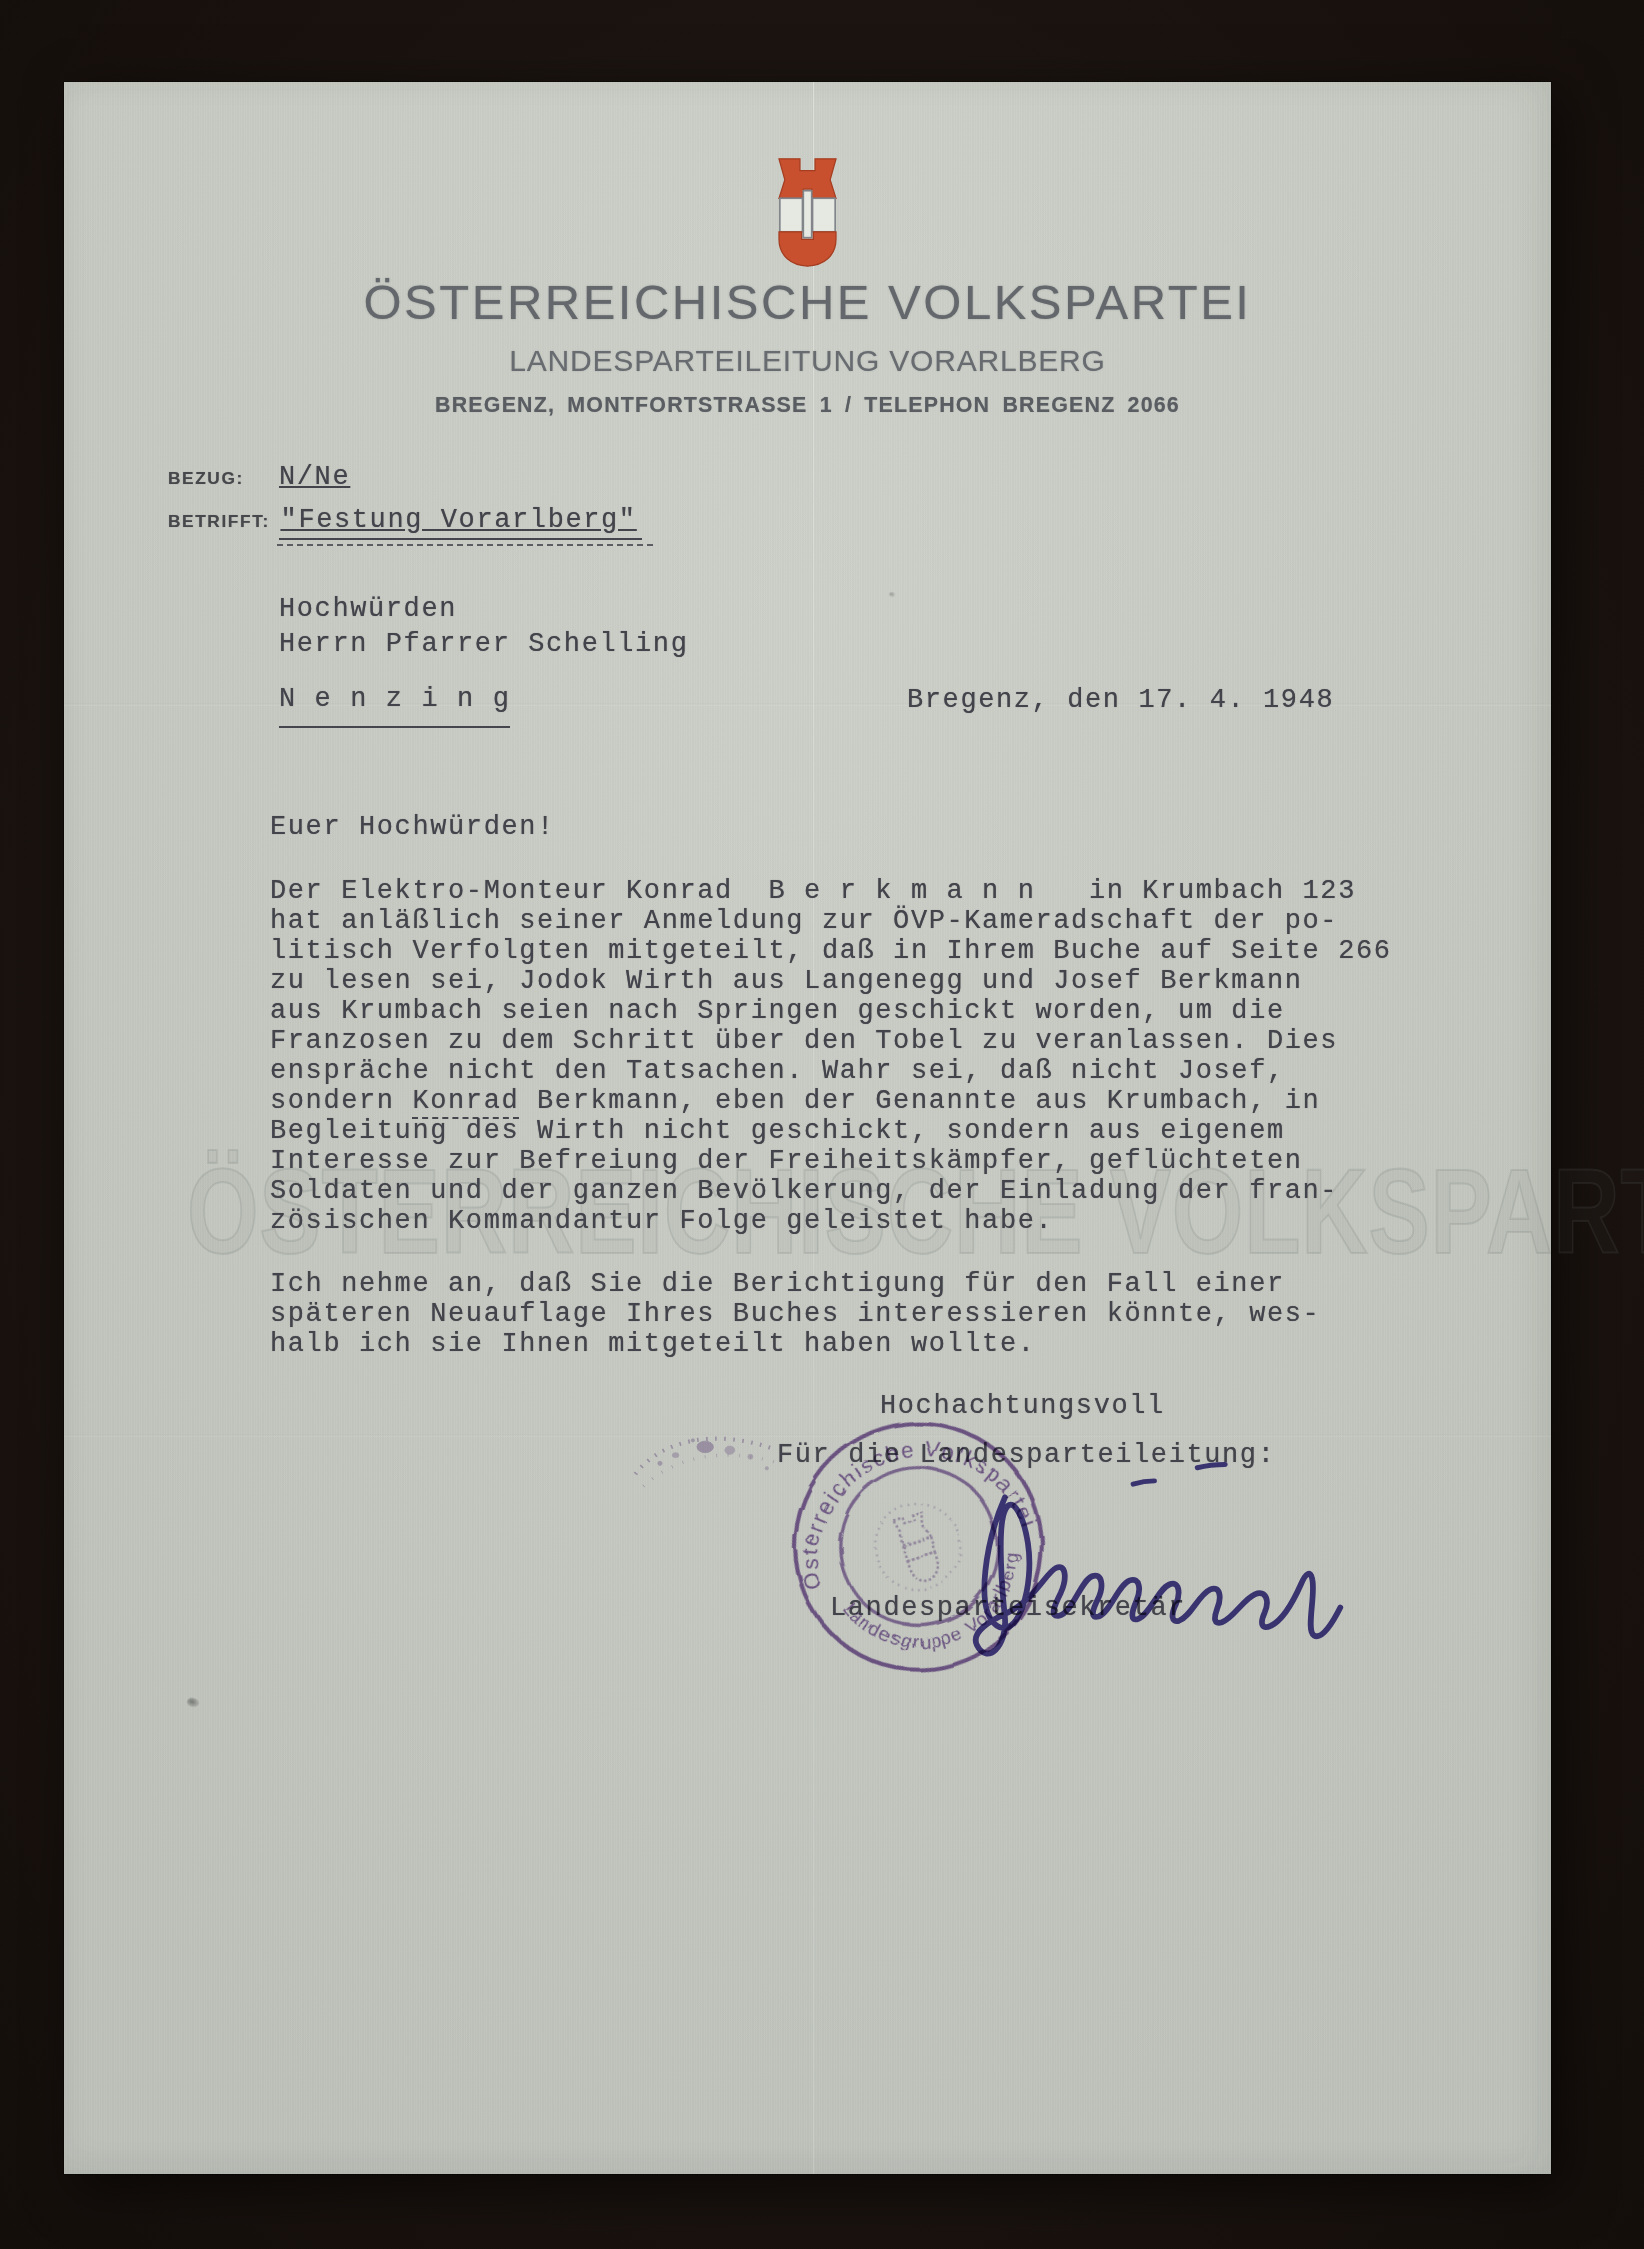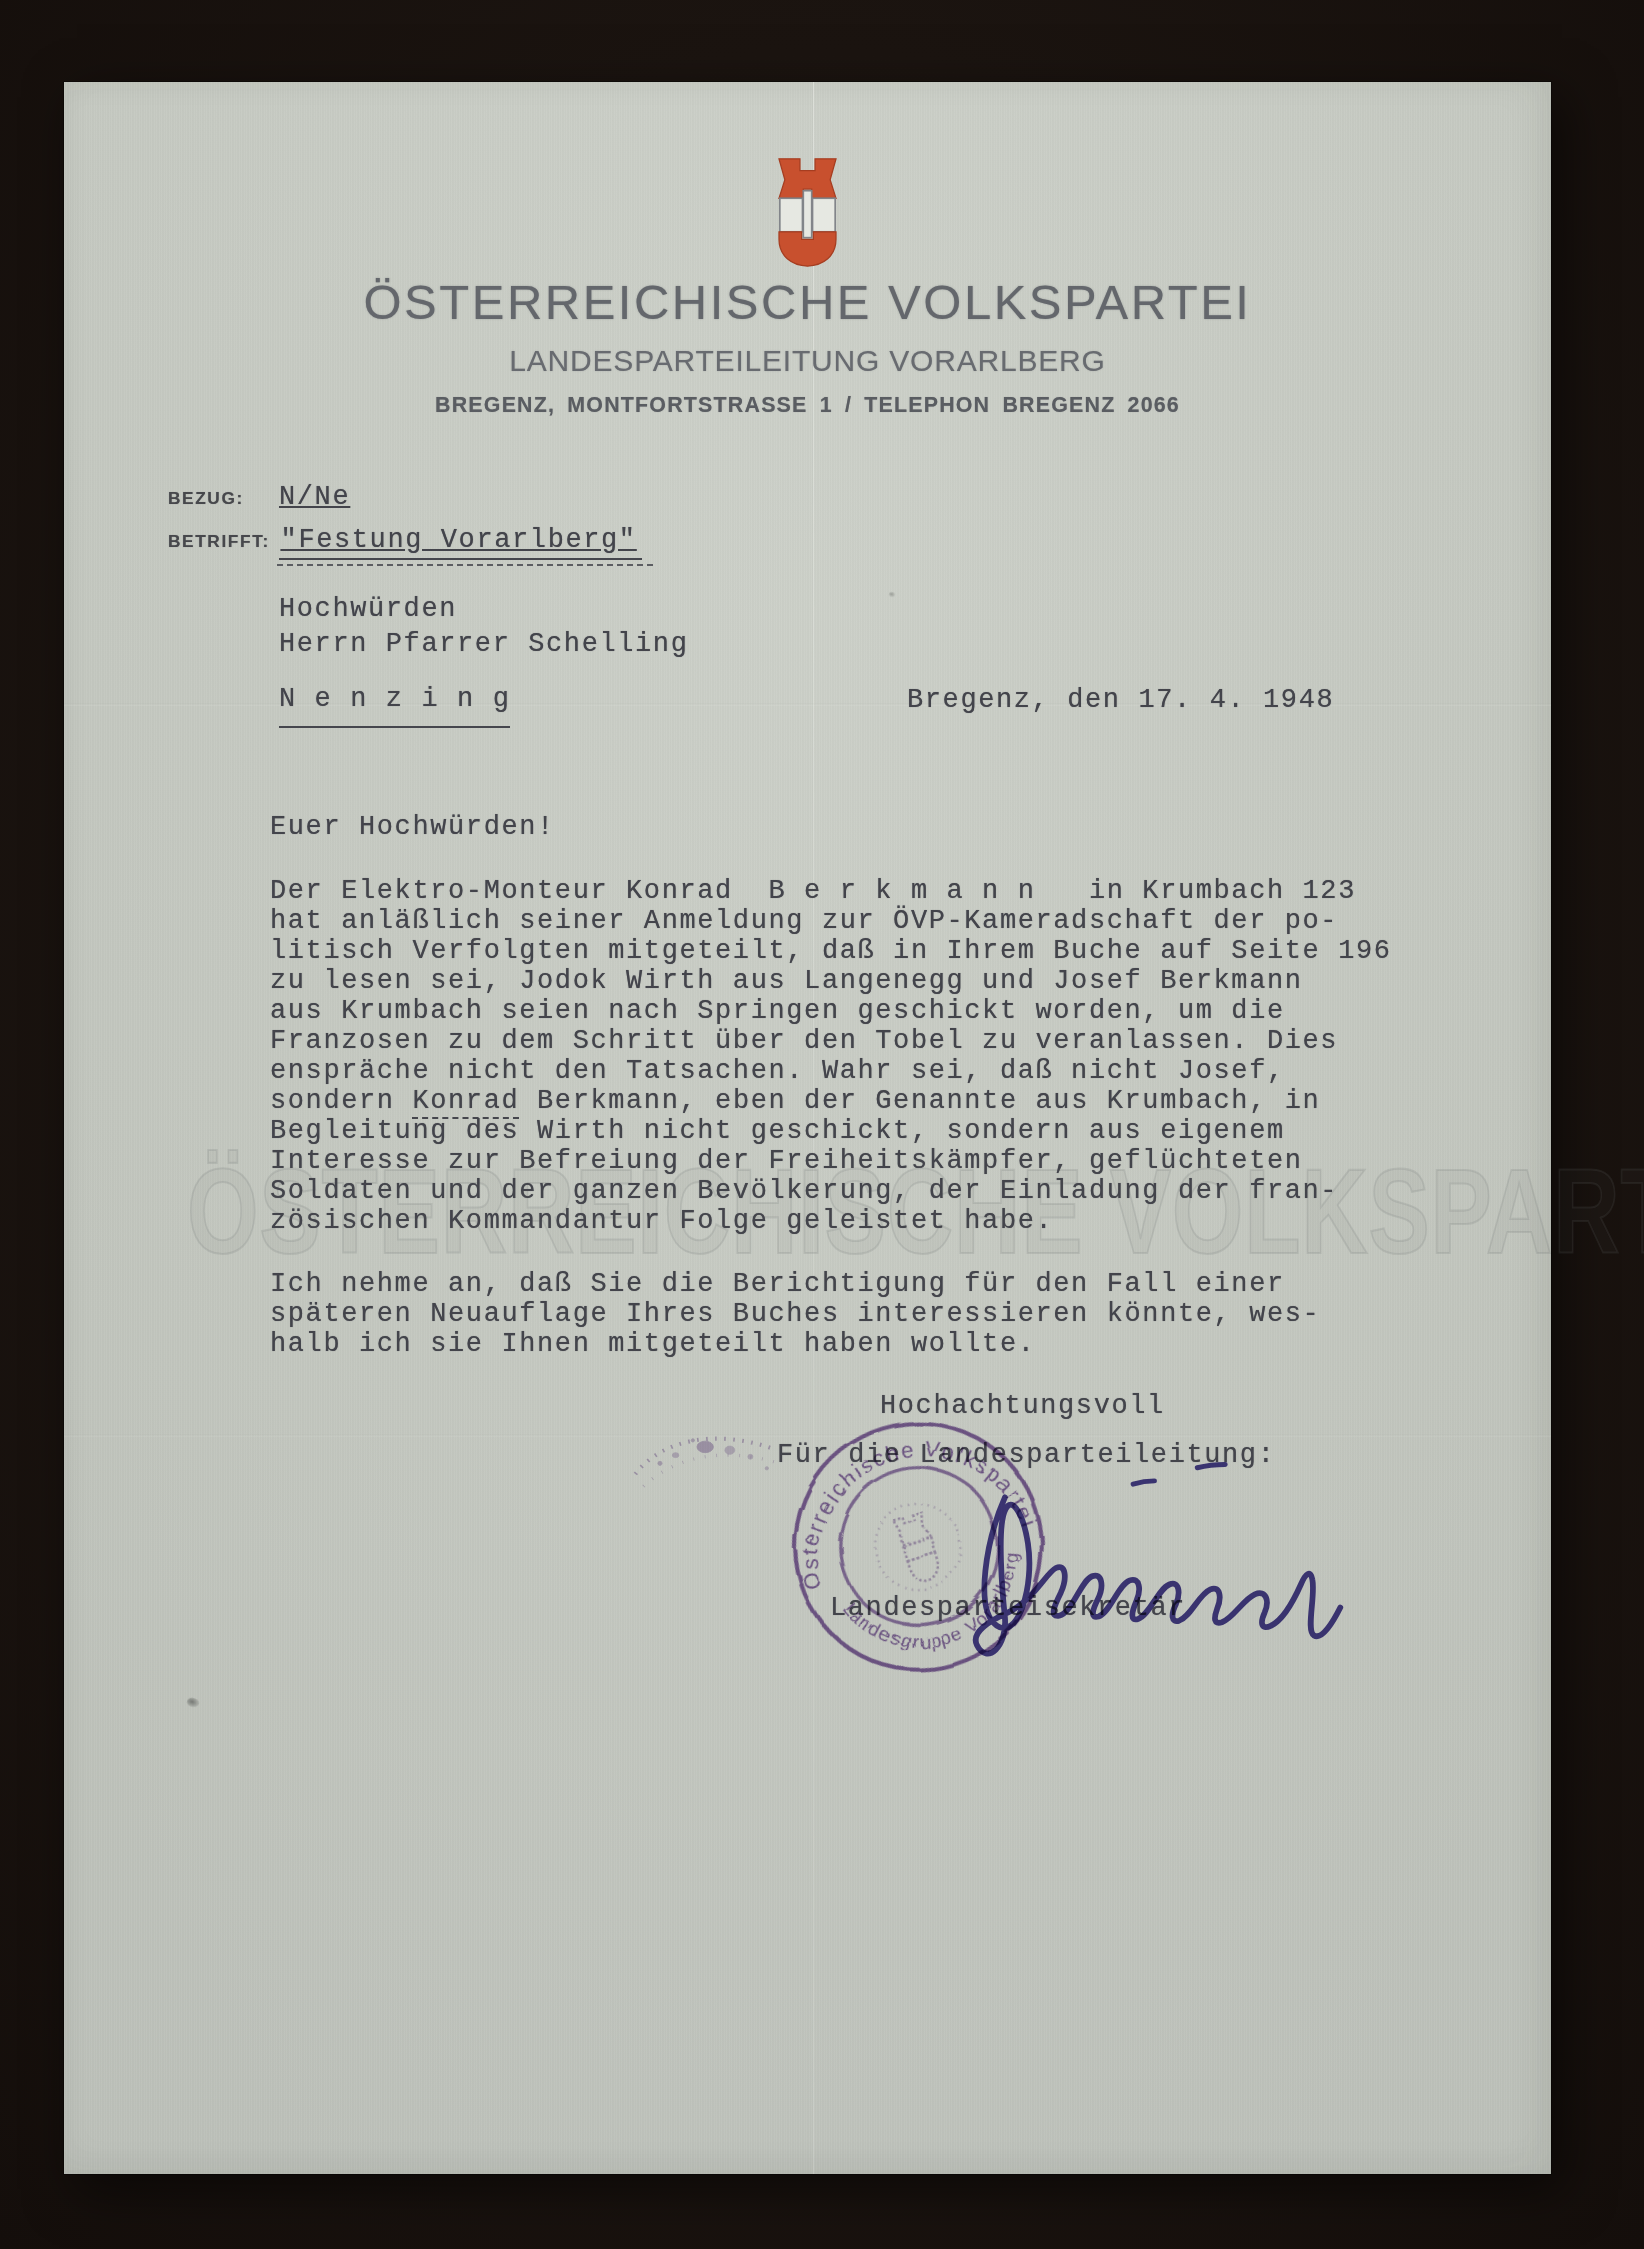--- a/index.html
+++ b/index.html
@@ -56,21 +56,21 @@
     font-size:21.4px;font-weight:700;letter-spacing:1.2px;word-spacing:5px;color:#5a5d62;
     text-shadow:0 0 0.8px rgba(90,93,98,0.6);white-space:nowrap;
   }
   
   .tw{
     font-family:"Liberation Mono", monospace;
     font-size:27px;letter-spacing:1.6px;color:#43444b;
     text-shadow:0 0 0.8px rgba(60,61,70,0.65);
     white-space:pre;
   }
-  .ref{position:absolute;left:104px;top:400px;}
+  .ref{position:absolute;left:104px;top:380px;}
   .ref-row{display:flex;align-items:baseline;height:43px;}
   .ref-label{
     width:111px;font-size:17.3px;font-weight:700;letter-spacing:1.6px;color:#47484c;
     text-shadow:0 0 0.8px rgba(70,72,76,0.5);
   }
   .ref-value{position:relative;text-decoration:underline;}
   .ref-value.underlined{border-bottom:2.5px solid #45464d;padding:0 5px 2.5px 1.6px;}
   .ref-value.underlined::after{
     content:"";position:absolute;left:-1.6px;right:-11.5px;bottom:-8.2px;
     border-bottom:2.5px dashed #4a4b52;opacity:.85;
@@ -149,21 +149,21 @@
       <span class="city tw">N e n z i n g</span>
     </div>
 
     <div class="dateline tw">Bregenz, den 17. 4. 1948</div>
 
     <div class="salutation tw">Euer Hochwürden!</div>
 
     <div class="para para1">
       <div class="tline tw">Der Elektro-Monteur Konrad  B e r k m a n n   in Krumbach 123</div>
       <div class="tline tw">hat anläßlich seiner Anmeldung zur ÖVP-Kameradschaft der po-</div>
-      <div class="tline tw">litisch Verfolgten mitgeteilt, daß in Ihrem Buche auf Seite 196</div>
+      <div class="tline tw">litisch Verfolgten mitgeteilt, daß in Ihrem Buche auf Seite 266</div>
       <div class="tline tw">zu lesen sei, Jodok Wirth aus Langenegg und Josef Berkmann</div>
       <div class="tline tw">aus Krumbach seien nach Springen geschickt worden, um die</div>
       <div class="tline tw">Franzosen zu dem Schritt über den Tobel zu veranlassen. Dies</div>
       <div class="tline tw">enspräche nicht den Tatsachen. Wahr sei, daß nicht Josef,</div>
       <div class="tline tw"><span>sondern </span><span class="dashed-word">Konrad</span><span> Berkmann, eben der Genannte aus Krumbach, in</span></div>
       <div class="tline tw">Begleitung des Wirth nicht geschickt, sondern aus eigenem</div>
       <div class="tline tw">Interesse zur Befreiung der Freiheitskämpfer, geflüchteten</div>
       <div class="tline tw">Soldaten und der ganzen Bevölkerung, der Einladung der fran-</div>
       <div class="tline tw">zösischen Kommandantur Folge geleistet habe.</div>
     </div>

